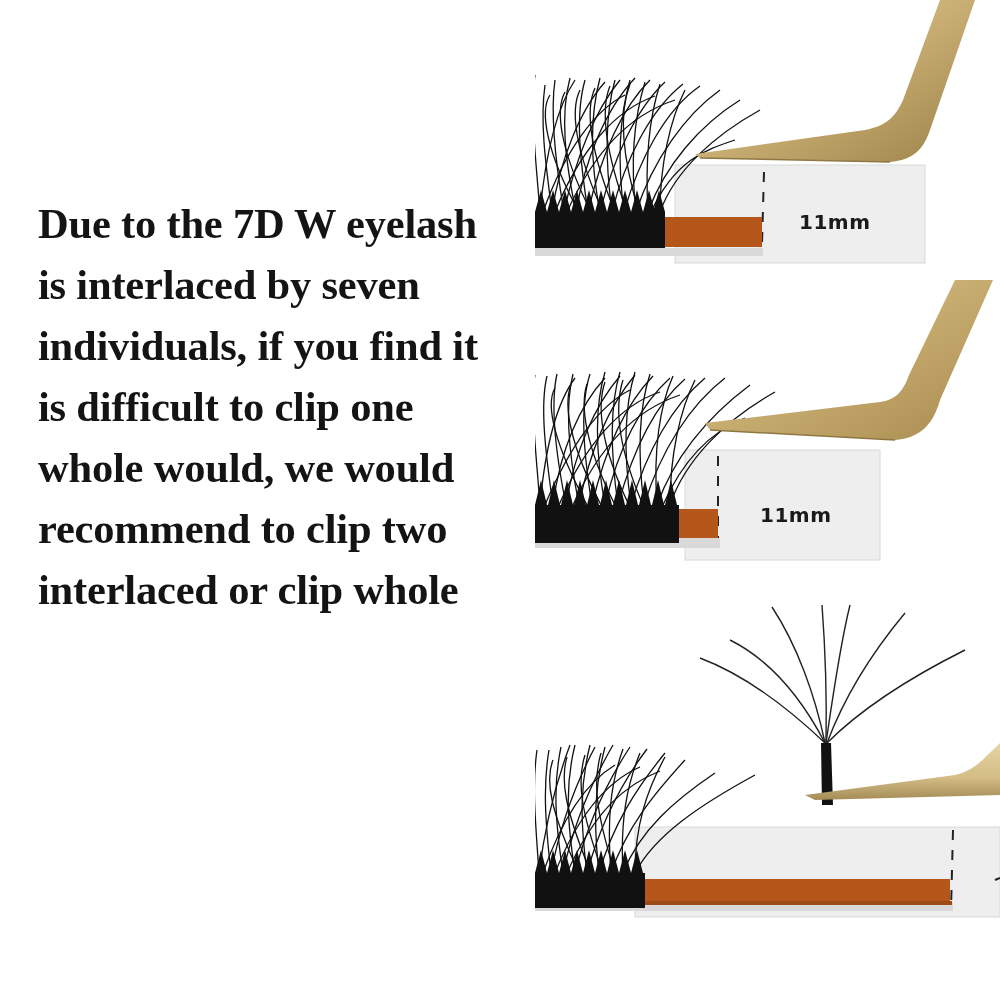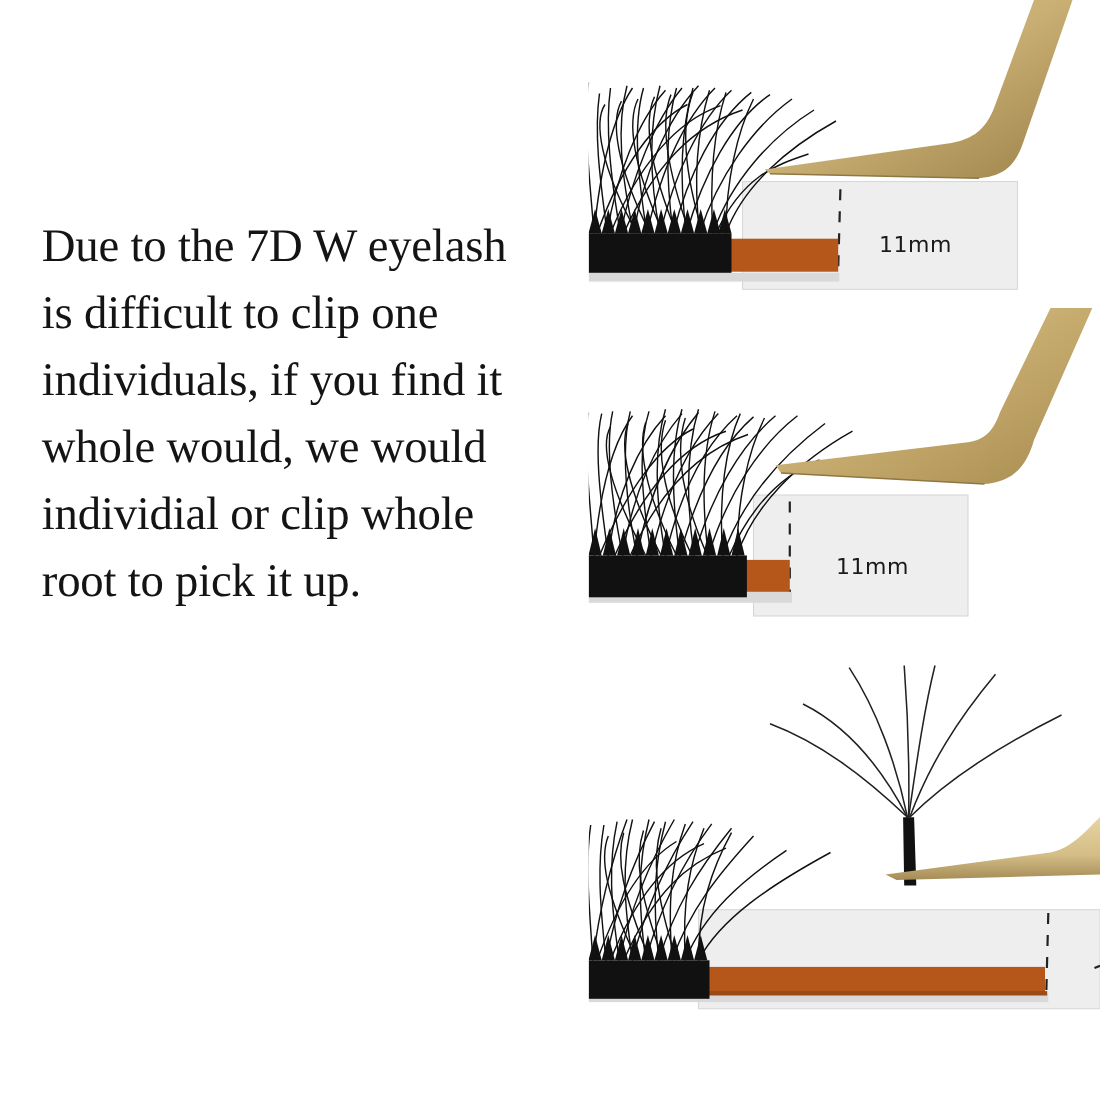--- a/index.html
+++ b/index.html
@@ -21,47 +21,49 @@
       width: 480px;
       color: #141414;
       font-size: 42.5px;
       line-height: 61px;
       letter-spacing: -0.2px;
       margin: 0;
     }
     .instruction-text .line {
       display: block;
       white-space: nowrap;
+      font-weight: bold;
     }
     .photo {
       position: absolute;
       overflow: hidden;
     }
     .photo svg {
       display: block;
     }
     .ruler-label {
       position: absolute;
       font-family: "DejaVu Sans", "Liberation Sans", sans-serif;
-      font-weight: normal;
+      font-weight: bold;
       color: #1a1a1a;
       font-size: 20px;
       letter-spacing: 0.5px;
     }
   </style>
 </head>
 <body>
 
 <p class="instruction-text">
   <span class="line">Due to the 7D W eyelash</span>
+  <span class="line">is interlaced by seven</span>
+  <span class="line">individuals, if you find it</span>
   <span class="line">is difficult to clip one</span>
-  <span class="line">individuals, if you find it</span>
   <span class="line">whole would, we would</span>
-  <span class="line">individial or clip whole</span>
-  <span class="line">root to pick it up.</span>
+  <span class="line">recommend to clip two</span>
+  <span class="line">interlaced or clip whole</span>
 </p>
 
 <div class="photo" style="left:535px; top:0px; width:465px; height:270px;">
   <svg width="465" height="270" viewBox="0 0 465 270">
     <defs>
       <linearGradient id="gold1" x1="0" y1="0" x2="1" y2="1">
         <stop offset="0" stop-color="#e2cf97"></stop>
         <stop offset="0.5" stop-color="#c8ae72"></stop>
         <stop offset="1" stop-color="#9c8149"></stop>
       </linearGradient>

